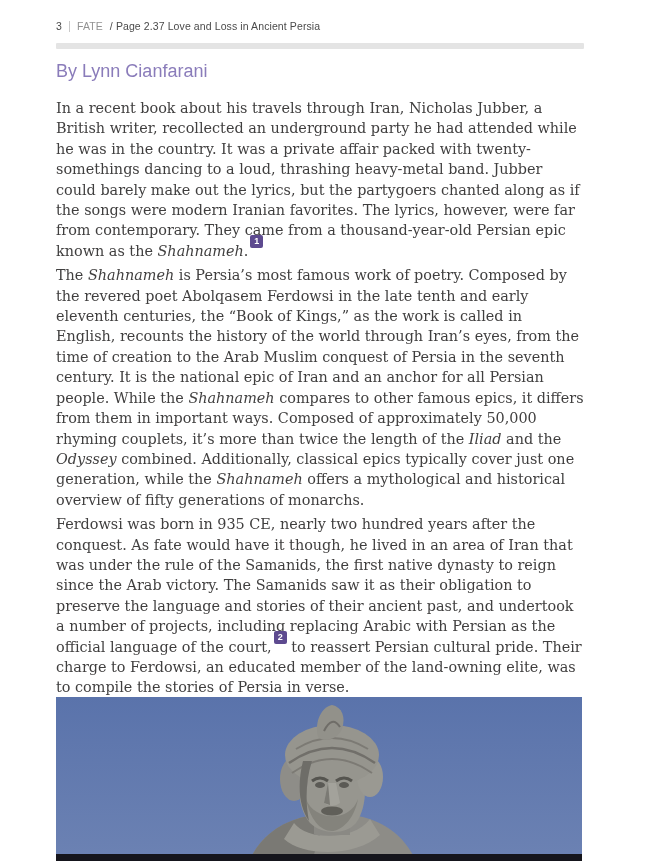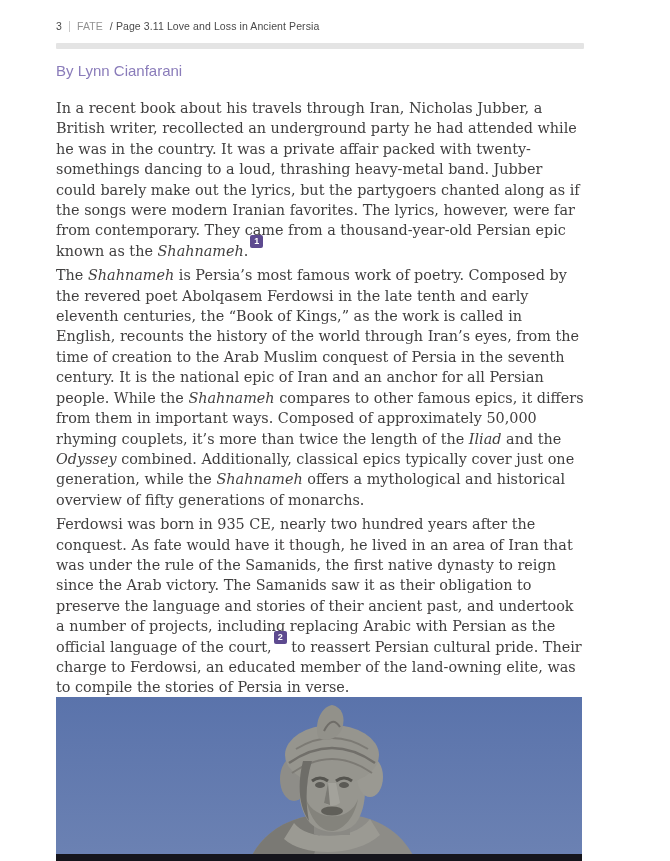--- a/index.html
+++ b/index.html
@@ -13,21 +13,21 @@
   .crumb .vdiv { width:1px; height:11px; background:#c9c9c9; }
   .crumb .app { color:#929292; }
   .crumb .path { color:#4a4a4a; }
   .rule { position:absolute; left:56px; top:43px; width:528px; height:6px;
           background:#e4e4e4; border-radius:1px; }
 
   
   .article { position:absolute; left:56px; top:56px; width:528px; }
   h1.title { font-size:28.5px; font-weight:400; color:#6a579e; letter-spacing:-.3px;
              line-height:36px; }
-  .byline { font-size:15px; color:#8a7cba; margin-top:5px; line-height:20px; }
+  .byline { font-size:18px; color:#8a7cba; margin-top:5px; line-height:20px; }
   p.body { font-family:"DejaVu Serif", serif; font-size:14.4px; line-height:20.4px;
            color:#403f3f; margin-top:4px; text-align:left; }
   p.body:first-of-type { margin-top:17px; }
   p.body em { }
   .footnote-badge { display:inline-block; background:#5d4a8f; color:#fff;
            font-family:"Liberation Sans", sans-serif; font-style:normal;
            font-size:9px; font-weight:bold; width:13px; height:13px; line-height:13px;
            text-align:center; border-radius:2px; position:relative; top:-6px;
            margin-left:2px; cursor:pointer; }
 
@@ -38,21 +38,21 @@
 </style>
 </head>
 <body>
 
 <div class="page">
 
   <header class="crumb">
     <span>3</span>
     <span class="vdiv"></span>
     <span class="app">FATE</span>
-    <span class="path">/ Page 3.11 Love and Loss in Ancient Persia</span>
+    <span class="path">/ Page 2.37 Love and Loss in Ancient Persia</span>
   </header>
 
   <div class="rule"></div>
 
   <article class="article">
     <div class="byline">By Lynn Cianfarani</div>
     <p class="body"><span>In a recent book about his travels through Iran, Nicholas Jubber, a British writer, recollected an underground party he had attended while he was in the country. It was a private affair packed with twenty-somethings dancing to a loud, thrashing heavy-metal band. Jubber could barely make out the lyrics, but the partygoers chanted along as if the songs were modern Iranian favorites. The lyrics, however, were far from contemporary. They came from a thousand-year-old Persian epic known as the </span><em>Shahnameh</em><span>.</span><sup class="footnote-badge">1</sup></p>
     <p class="body"><span>The </span><em>Shahnameh</em><span> is Persia’s most famous work of poetry. Composed by the revered poet Abolqasem Ferdowsi in the late tenth and early eleventh centuries, the “Book of Kings,” as the work is called in English, recounts the history of the world through Iran’s eyes, from the time of creation to the Arab Muslim conquest of Persia in the seventh century. It is the national epic of Iran and an anchor for all Persian people. While the </span><em>Shahnameh</em><span> compares to other famous epics, it differs from them in important ways. Composed of approximately 50,000 rhyming couplets, it’s more than twice the length of the </span><em>Iliad</em><span> and the </span><em>Odyssey</em><span> combined. Additionally, classical epics typically cover just one generation, while the </span><em>Shahnameh</em><span> offers a mythological and historical overview of fifty generations of monarchs.</span></p>
     <p class="body"><span>Ferdowsi was born in 935 CE, nearly two hundred years after the conquest. As fate would have it though, he lived in an area of Iran that was under the rule of the Samanids, the first native dynasty to reign since the Arab victory. The Samanids saw it as their obligation to preserve the language and stories of their ancient past, and undertook a number of projects, including replacing Arabic with Persian as the official language of the court,</span><sup class="footnote-badge">2</sup><span> to reassert Persian cultural pride. Their charge to Ferdowsi, an educated member of the land-owning elite, was to compile the stories of Persia in verse.</span></p>
   </article>

